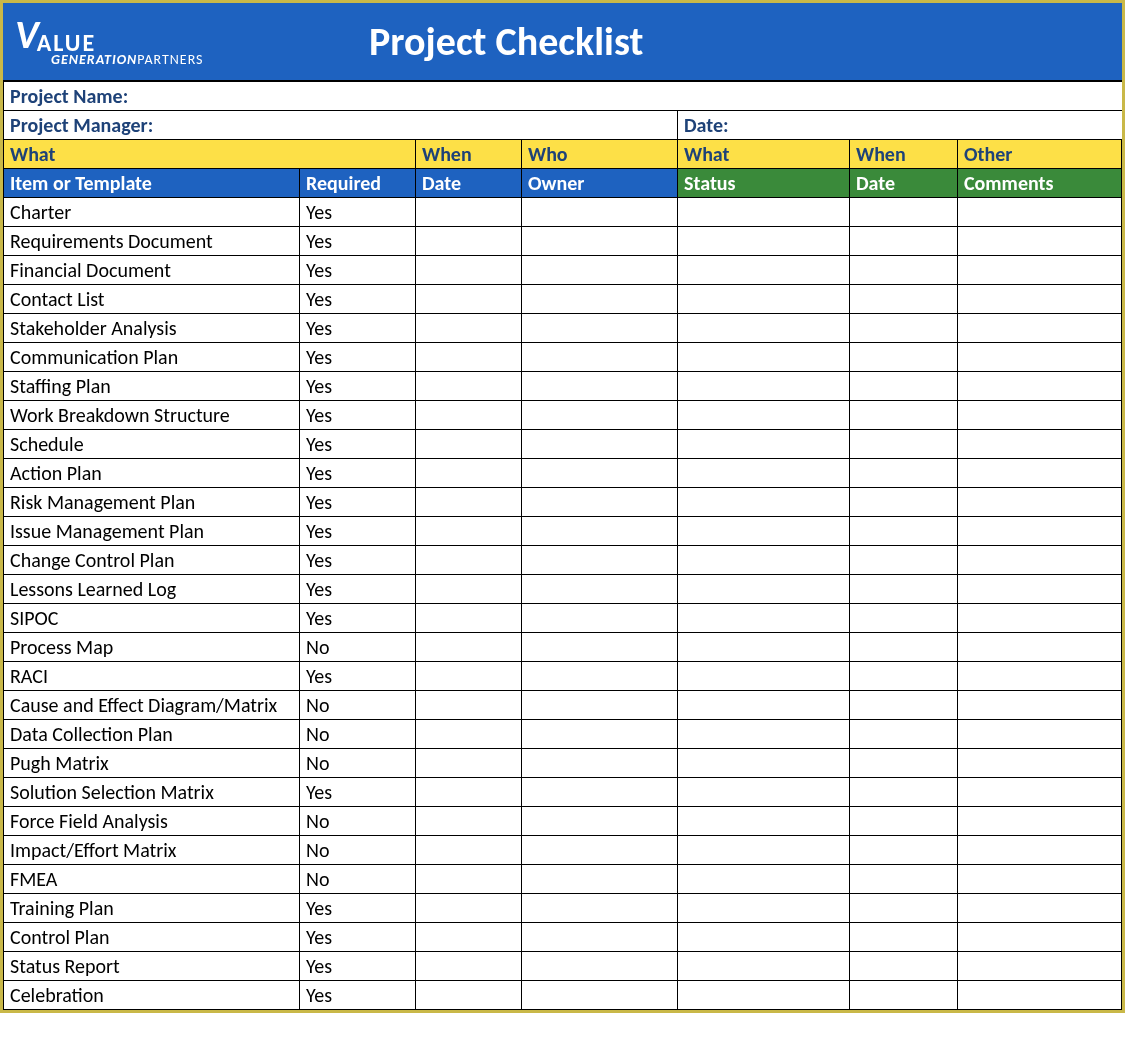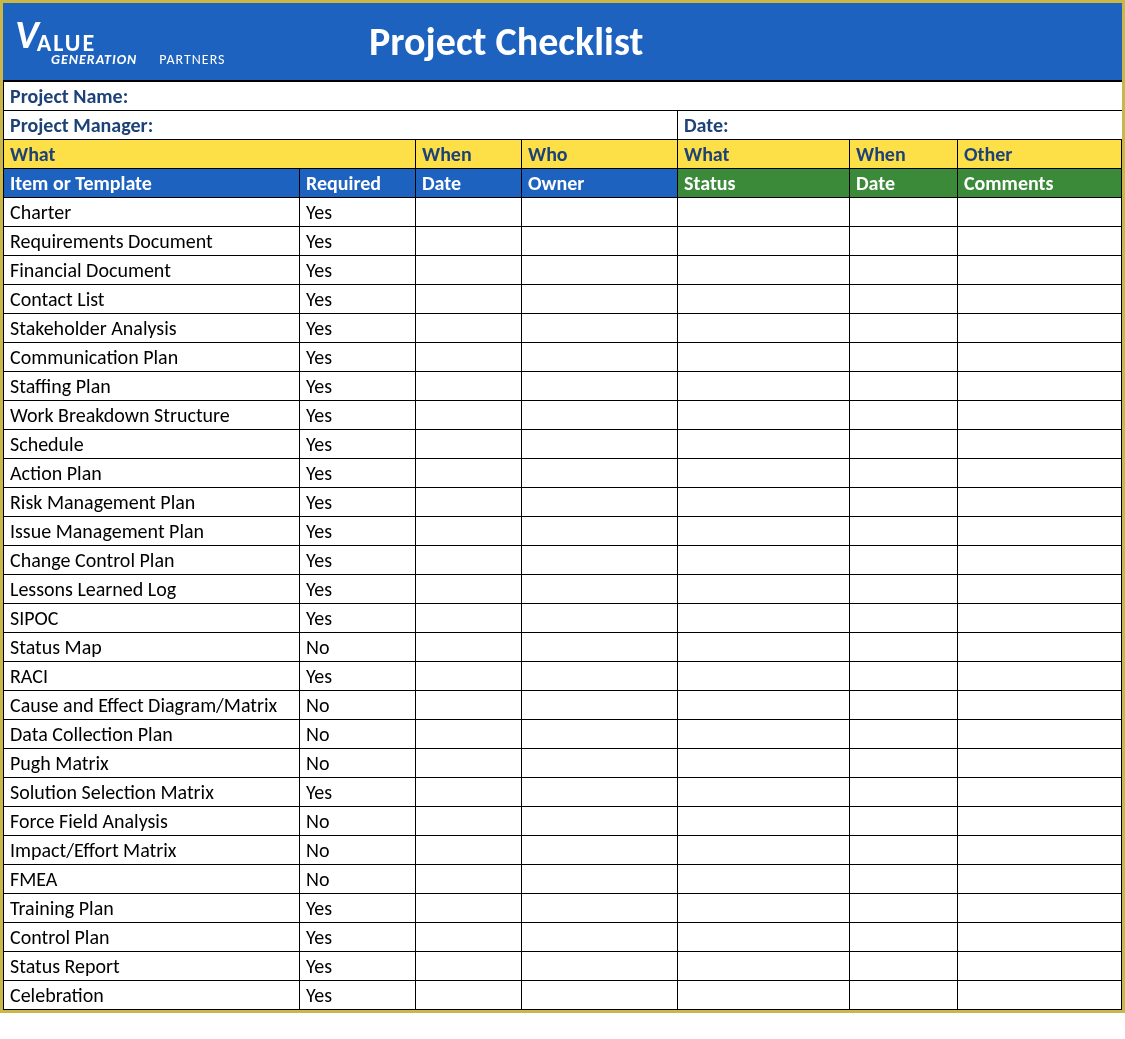--- a/index.html
+++ b/index.html
@@ -46,21 +46,21 @@
 }
 .logo-sub {
   color: #fff;
   font-size: 14px;
   font-weight: bold;
   letter-spacing: 1px;
   margin-left: 36px;
   margin-top: -4px;
 }
 .logo-sub .gen { font-style: italic; }
-.logo-sub .partners { font-weight: normal; font-style: normal; margin-left: 22px; }
+.logo-sub .partners { font-weight: normal; font-style: normal; }
 .title {
   flex: 1;
   text-align: left;
   color: #fff;
   font-size: 40px;
   font-weight: bold;
   padding-left: 66px;
 }
 .meta-row {
   border-bottom: 1px solid #000;
@@ -284,21 +284,21 @@
         <tr class="data-row">
           <td>SIPOC</td>
           <td>Yes</td>
           <td></td>
           <td></td>
           <td></td>
           <td></td>
           <td></td>
         </tr>
         <tr class="data-row">
-          <td>Status Map</td>
+          <td>Process Map</td>
           <td>No</td>
           <td></td>
           <td></td>
           <td></td>
           <td></td>
           <td></td>
         </tr>
         <tr class="data-row">
           <td>RACI</td>
           <td>Yes</td>

